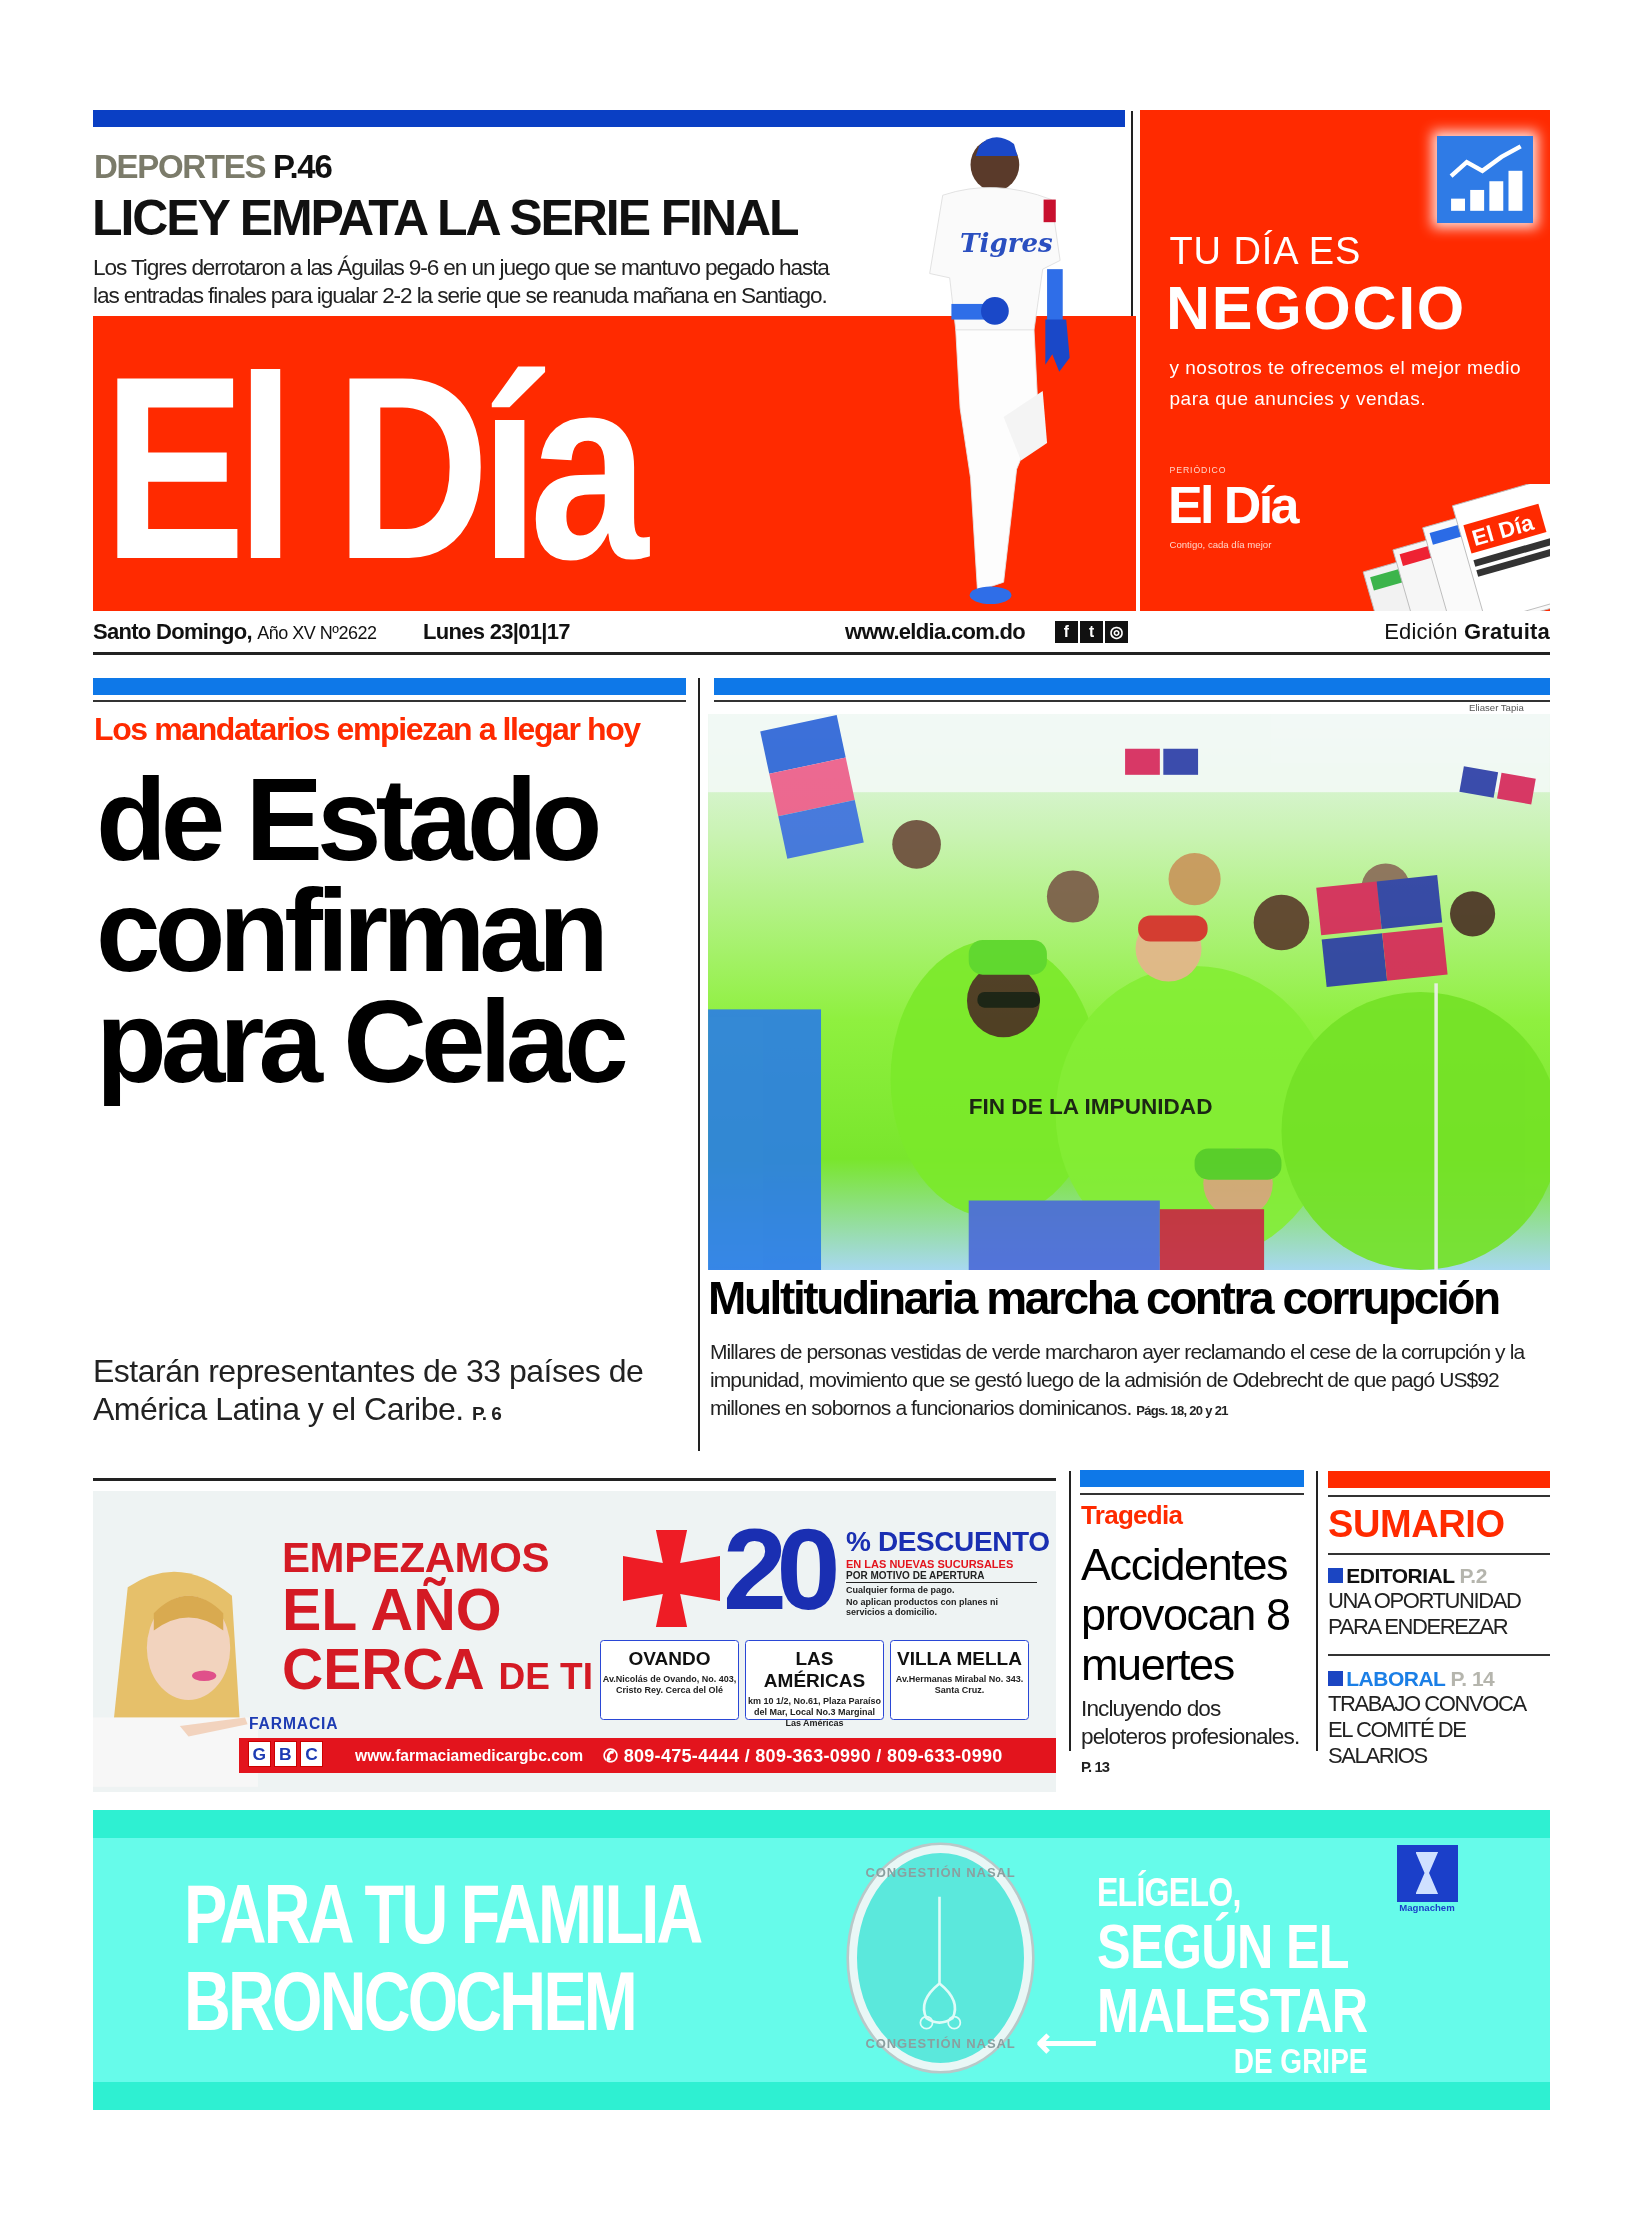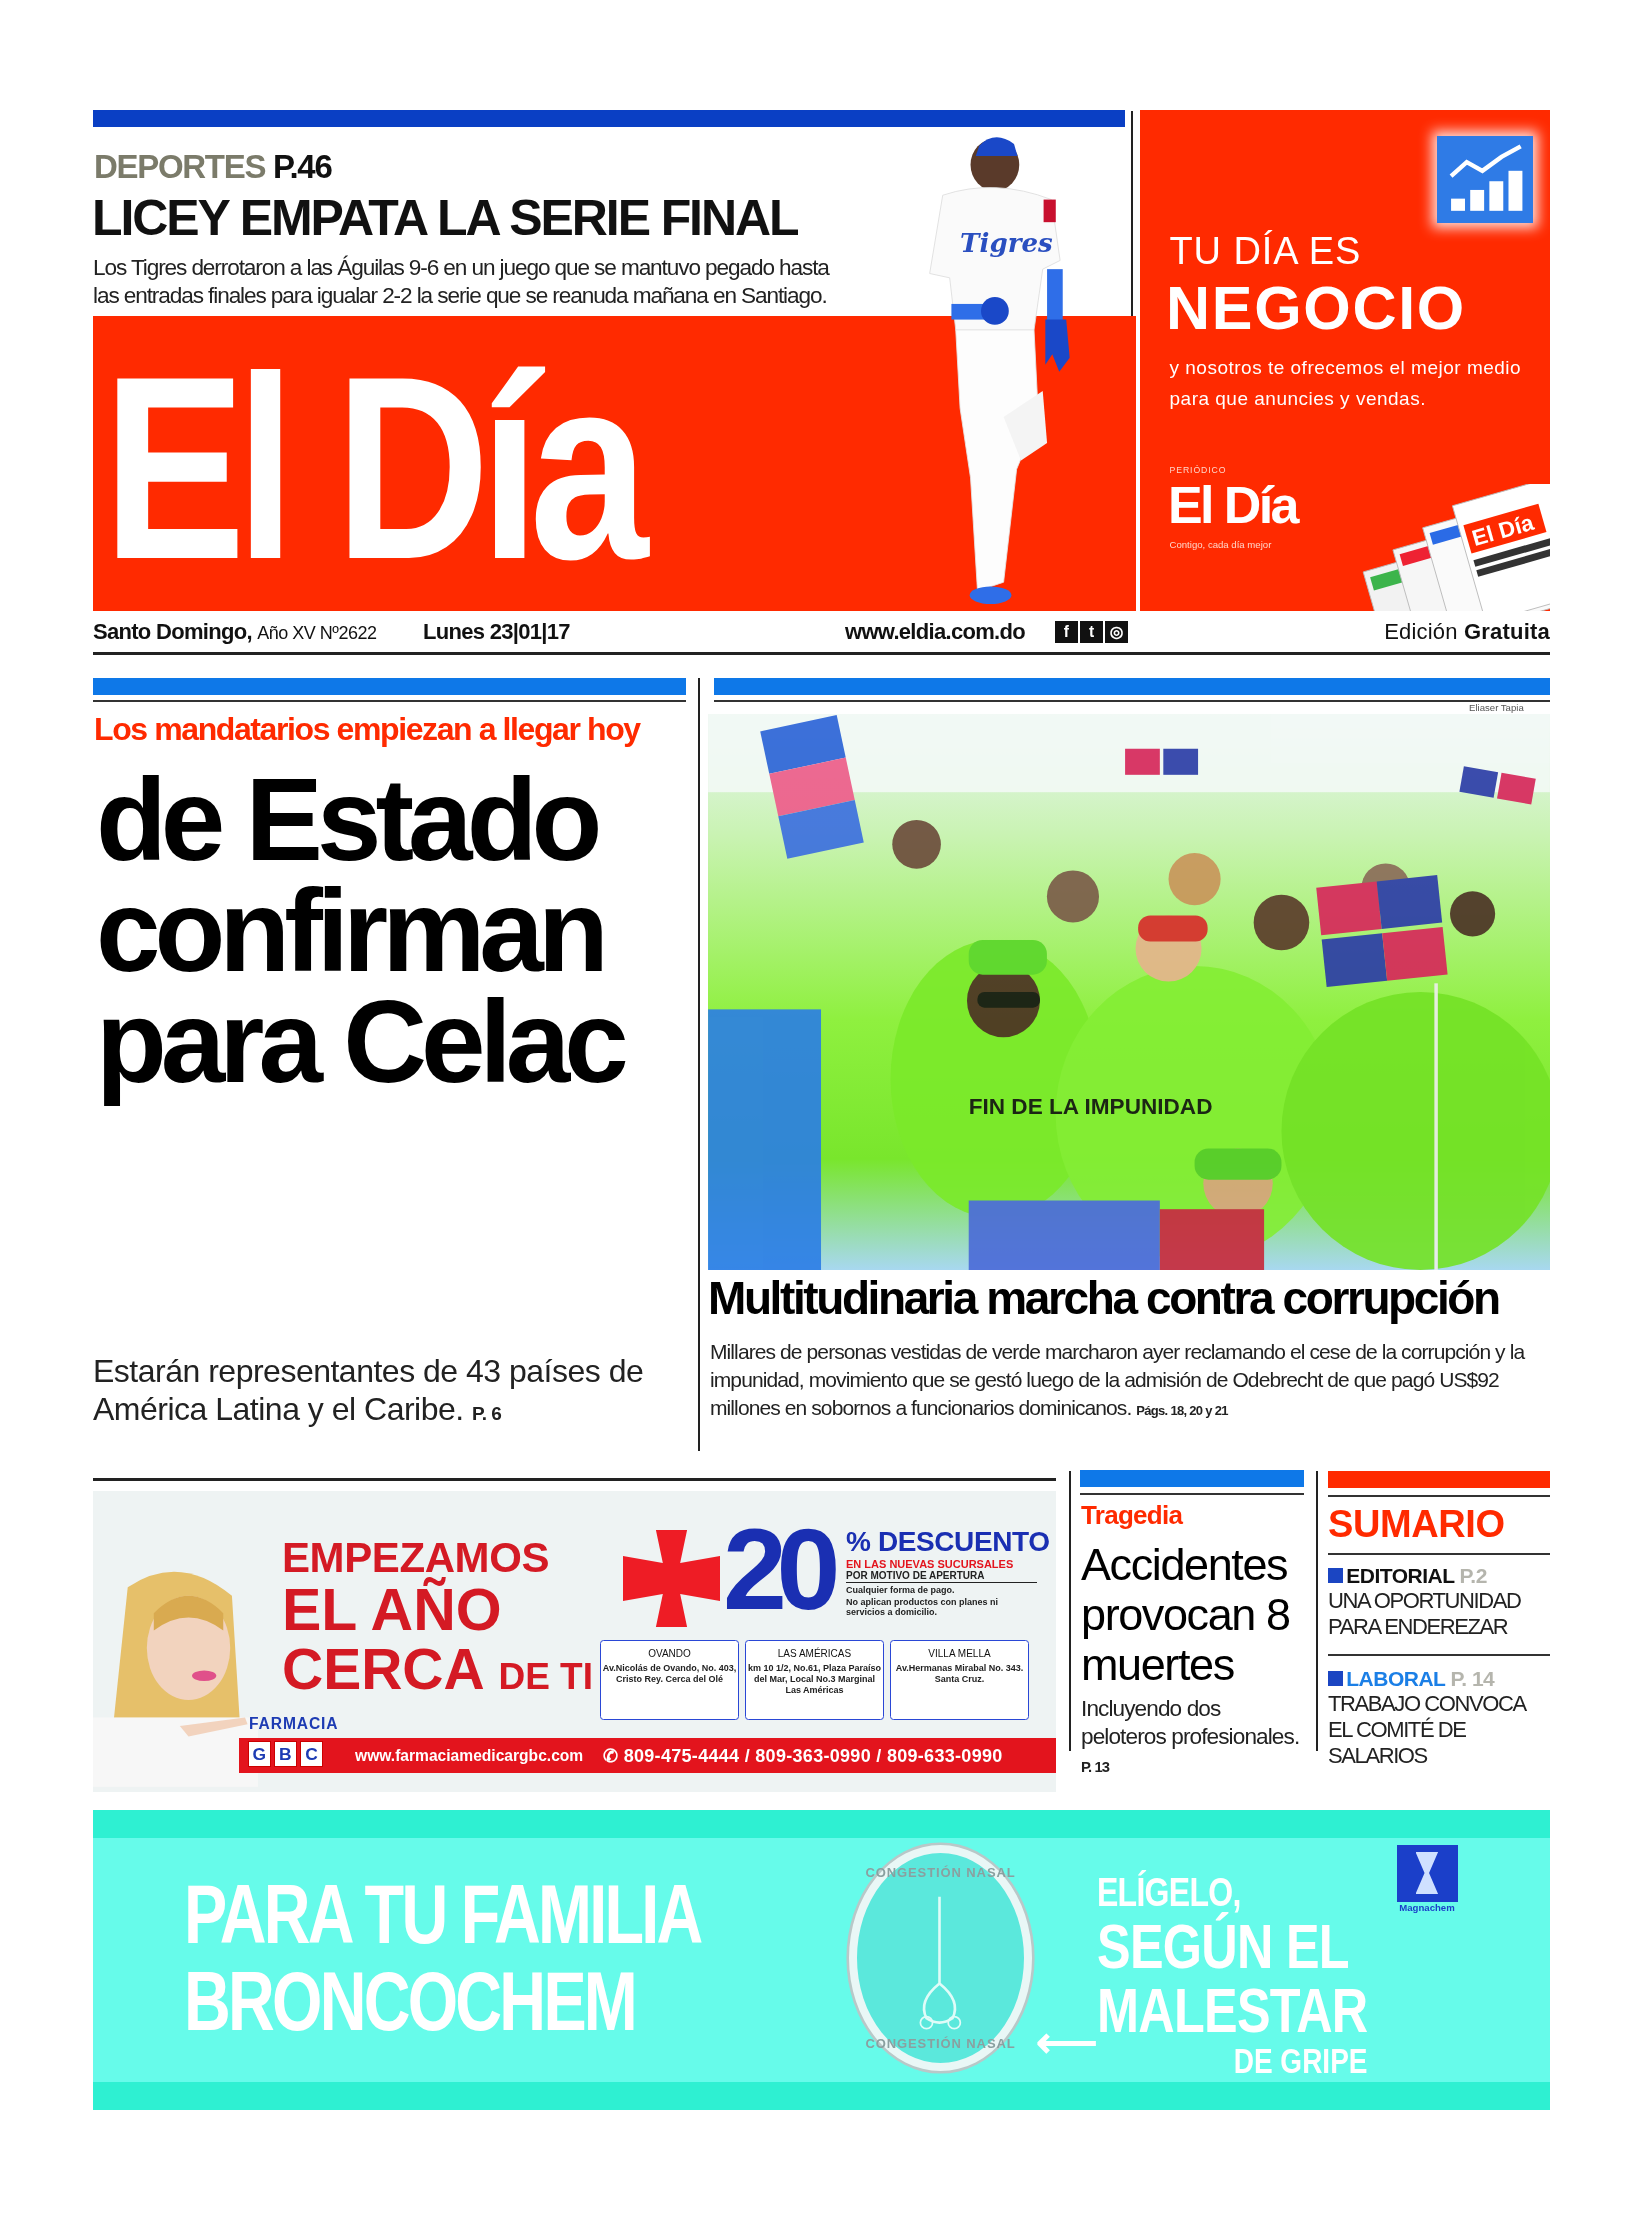--- a/index.html
+++ b/index.html
@@ -85,21 +85,21 @@
   #ph-phones { position: absolute; left: 510px; top: 254px; font-size: 18px; font-weight: bold; color: #fff; letter-spacing: 0.3px; white-space: nowrap; }
   #ph-cross { position: absolute; left: 530px; top: 39px; width: 97px; height: 97px; }
   #ph-20 { position: absolute; left: 630px; top: 17.4px; font-size: 115px; font-weight: bold; color: #1a2fb2; letter-spacing: -10.4px; line-height: 122px; }
   #ph-desc { position: absolute; left: 753px; top: 35px; width: 191px; }
   #ph-desc .big { font-size: 28px; font-weight: bold; color: #1a2fb2; white-space: nowrap; letter-spacing: -0.4px; }
   #ph-desc .r { font-size: 11px; font-weight: bold; color: #e3141d; white-space: nowrap; }
   #ph-desc .k { font-size: 10px; font-weight: bold; color: #222; border-bottom: 1.3px solid #222; white-space: nowrap; padding-bottom: 0.9px; }
   #ph-desc .n { font-size: 9px; font-weight: bold; color: #222; line-height: 10.4px; margin-top: 1.7px; }
   #ph-branches { position: absolute; left: 507px; top: 149px; display: flex; gap: 6px; }
   .branch { width: 139px; height: 80px; border: 1.7px solid #2a47d6; border-radius: 3.5px; background: #fff; text-align: center; padding-top: 7px; }
-  .branch .bn { font-size: 10px; font-weight: normal; color: #111; }
+  .branch .bn { font-size: 19px; font-weight: bold; color: #111; }
   .branch .ba { font-size: 9px; font-weight: bold; color: #222; line-height: 11.3px; margin-top: 3.5px; }
 
   #lower-vdiv1 { left: 1069px; top: 1471px; width: 1.7px; height: 280px; background: #222; }
   #lower-vdiv2 { left: 1316px; top: 1471px; width: 1.7px; height: 280px; background: #222; }
 
   #trag-bluebar { left: 1080px; top: 1470px; width: 224px; }
   #trag-rule { left: 1080px; top: 1493px; width: 224px; }
   #trag-kicker { left: 1081px; top: 1500px; font-size: 26px; font-weight: bold; color: #ff2a00; letter-spacing: -0.7px; }
   #trag-headline { left: 1081px; top: 1540px; width: 226px; font-size: 45px; line-height: 50px; color: #000; letter-spacing: -1.4px; }
   #trag-dek { left: 1081px; top: 1695px; width: 226px; font-size: 22.6px; line-height: 28px; color: #222; letter-spacing: -0.9px; }
@@ -221,21 +221,21 @@
 
 <div id="lead-bluebar" class="bluebar"></div>
 <div id="lead-rule" class="thinrule"></div>
 <div id="lead-kicker" class="abs">Los mandatarios empiezan a llegar hoy</div>
 <div id="lead-headline" class="abs">
   <div>de Estado</div>
   <div>confirman</div>
   <div>para Celac</div>
 </div>
 <div id="lead-dek" class="abs">
-  <span>Estarán representantes de 43 países de América Latina y el Caribe.</span>
+  <span>Estarán representantes de 33 países de América Latina y el Caribe.</span>
   <span class="pg">P. 6</span>
 </div>
 
 <div id="mid-vdivider" class="abs"></div>
 
 <div id="photo-bluebar" class="bluebar"></div>
 <div id="photo-rule" class="thinrule"></div>
 <div id="photo-credit" class="abs">Eliaser Tapia</div>
 <div id="photo" class="abs">
   <svg width="842" height="556" viewBox="0 0 969 640">

